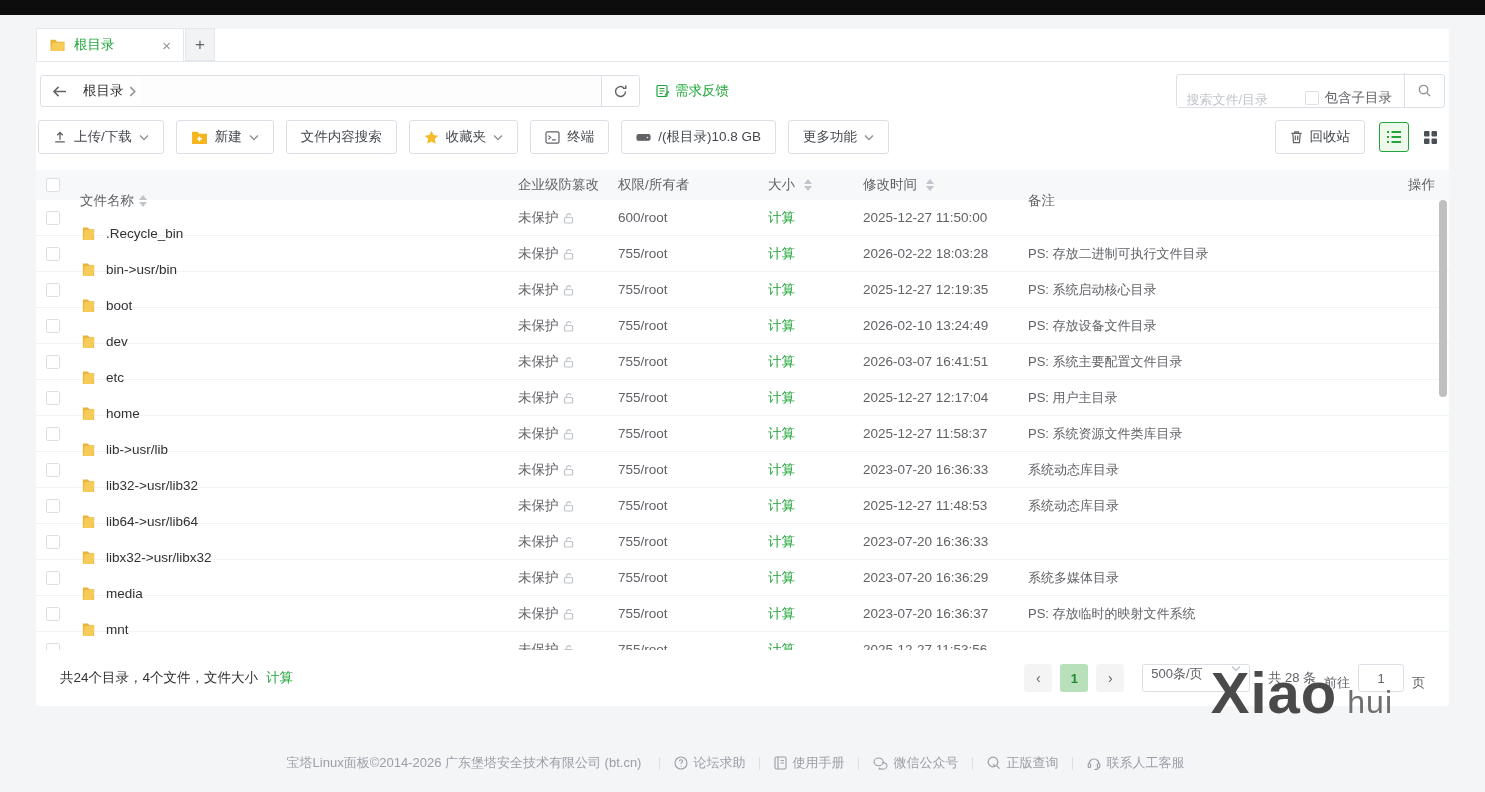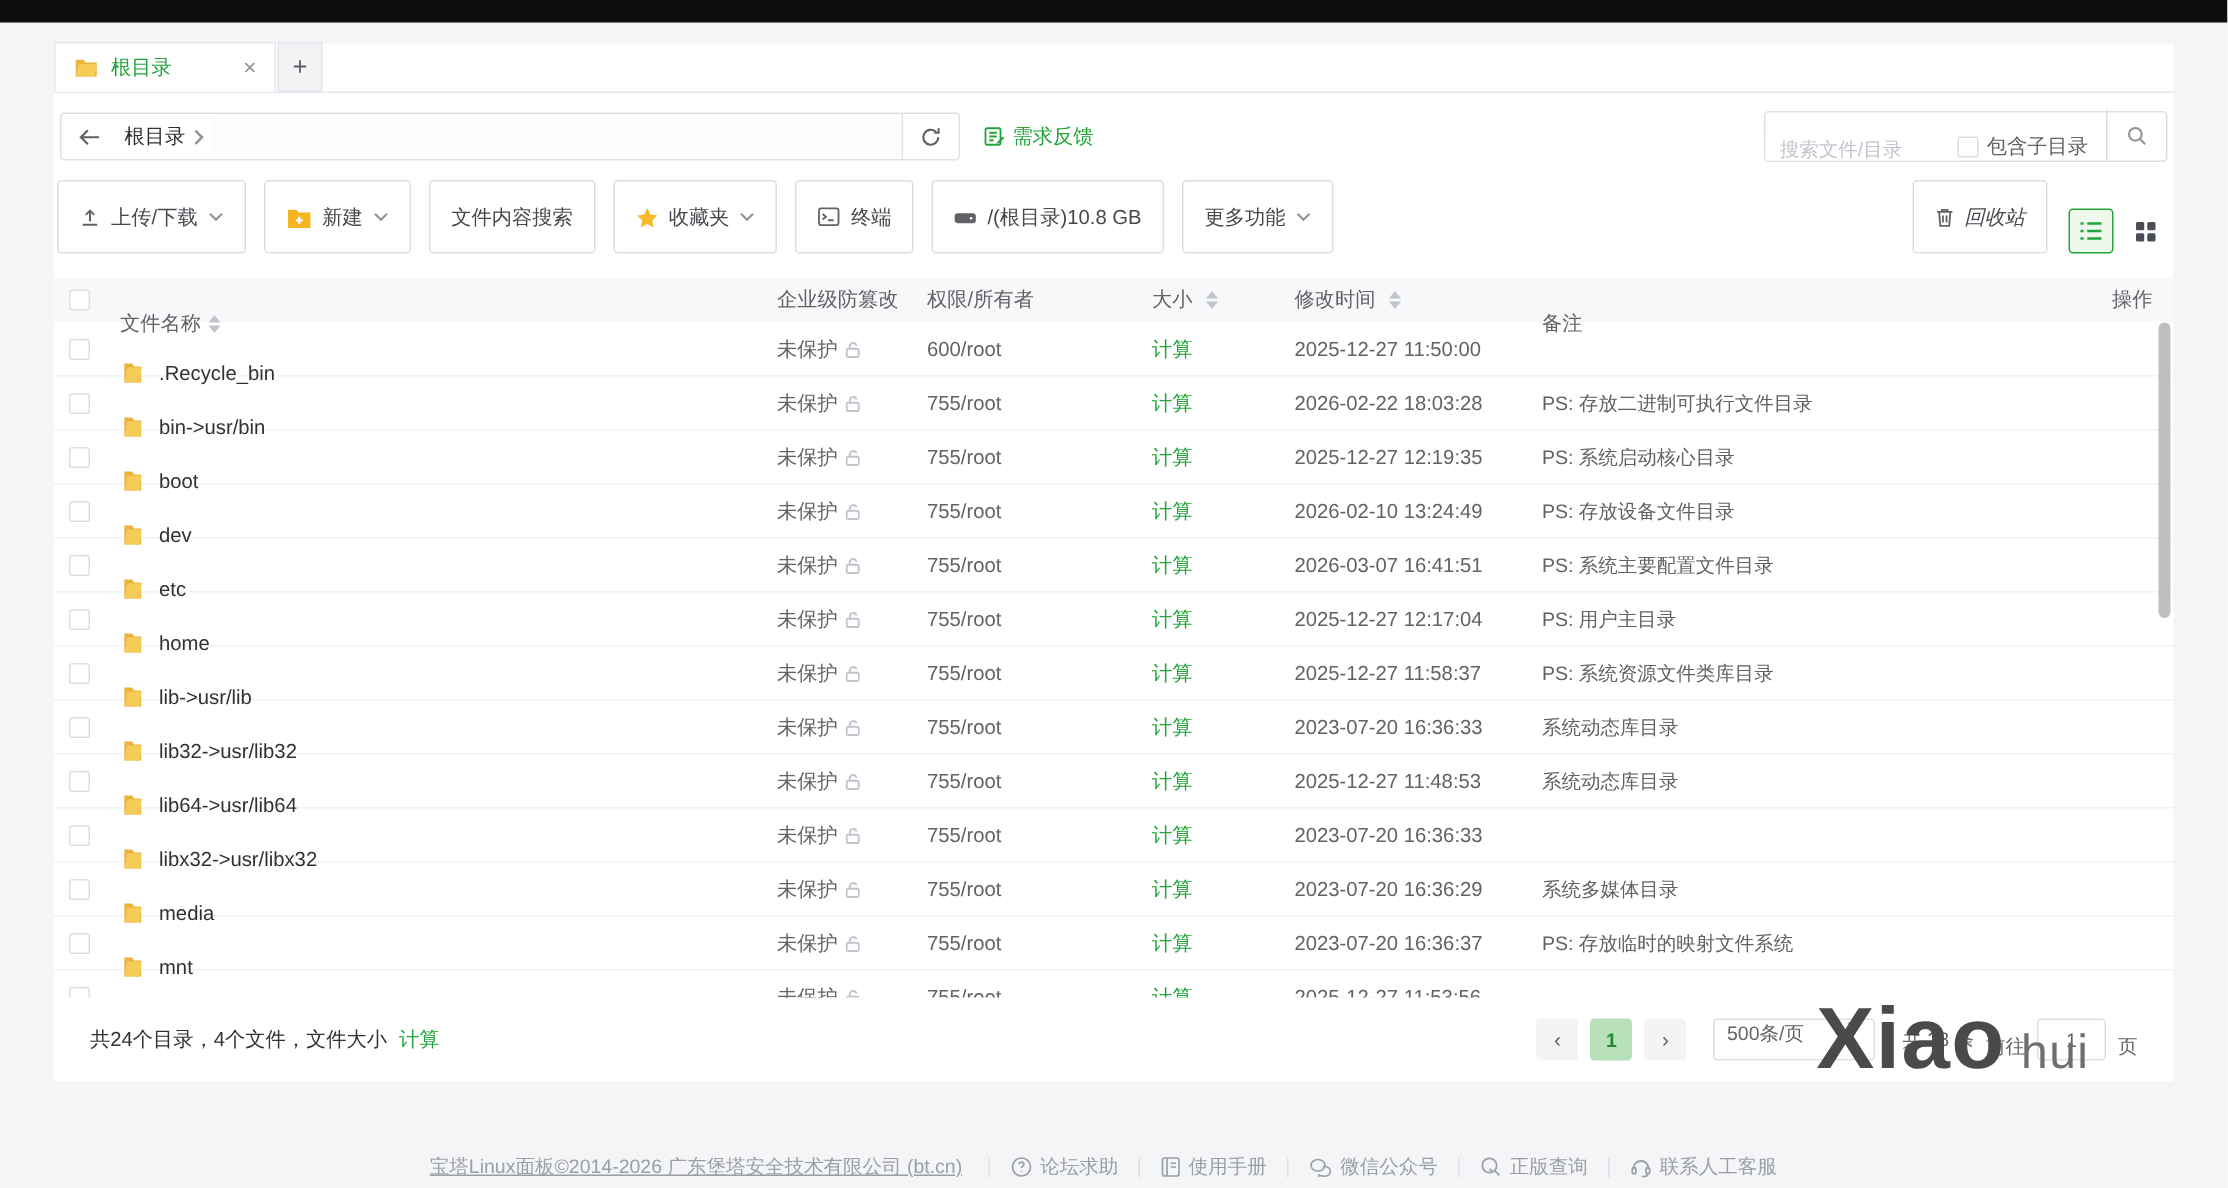--- a/index.html
+++ b/index.html
@@ -30,24 +30,24 @@
   .feedback { display:flex; align-items:center; gap:5px; color:#21a53a; font-size:13.5px; margin-left:16px; cursor:pointer; }
   .nav-right { margin-left:auto; display:flex; align-items:center; }
   .search-wrap { display:flex; align-items:flex-end; height:34px; border:1px solid #dcdfe6; border-radius:3px; background:#fff; }
   .search-input { border:none; outline:none; width:128px; font-size:13px; padding:0 10px; color:#303133; }
   .search-input::placeholder { color:#c0c4cc; }
   .inc-sub { display:flex; align-items:center; gap:6px; font-size:13.5px; color:#606266; padding-right:12px; cursor:pointer; white-space:nowrap; }
   .search-btn { width:40px; height:34px; border-left:1px solid #dcdfe6; display:flex; align-items:center; justify-content:center; color:#909399; cursor:pointer; }
 
   
   .toolbarrow { display:flex; align-items:center; margin:0 4px 16px 2px; }
-  .tbtn { display:flex; align-items:center; gap:7px; height:49px; padding:0 14px; border:1px solid #dcdfe6;
+  .tbtn { display:flex; align-items:center; gap:7px; height:34px; padding:0 14px; border:1px solid #dcdfe6;
     border-radius:3px; background:#fff; font-size:13.5px; color:#45494e; margin-right:12px; cursor:pointer; white-space:nowrap; }
   .tbtn .chev { color:#909399; display:flex; }
-  .toolbar-right { margin-left:auto; display:flex; align-items:flex-end; gap:10px; margin-right:0;font-style:italic; }
+  .toolbar-right { margin-left:auto; display:flex; align-items:center; gap:10px; margin-right:0; }
   .view-toggle { display:flex; gap:6px; }
   .vbtn { width:30px; height:30px; border-radius:3px; display:flex; align-items:center; justify-content:center; cursor:pointer; }
   .vbtn.active { border:1px solid #21a53a; background:#eef9ec; }
   .vbtn.inactive { border:1px solid transparent; }
 
   
   .thead { display:flex; align-items:center; height:30px; background:#f7f8fa; font-size:13.5px; color:#606266; padding-left:10px; }
   .trow { display:flex; align-items:center; height:36px; border-bottom:1px solid #f0f2f5; padding-left:10px; font-size:13.5px; }
   .c-check { width:34px; display:flex; align-items:center; }
   .cb { width:14px; height:14px; border:1px solid #dcdfe6; border-radius:2px; background:#fff; display:inline-block; cursor:pointer; }
@@ -79,21 +79,21 @@
   .goto-input { width:46px; height:28px; border:1px solid #dcdfe6; border-radius:3px; text-align:center; font-size:13px; outline:none; color:#606266; }
 
   
   .watermark { position:absolute; right:92px; top:630px; font-size:58px; letter-spacing:1px; pointer-events:none; z-index:5; }
   .wm-1 { font-weight:700; color:#4a4a4a; }
   .wm-2 { font-weight:400; color:#6e6e6e; margin-left:10px; font-size:32px; }
 
   
   .pagefooter { display:flex; align-items:center; justify-content:center; gap:0; margin-top:48px; font-size:13px; color:#9a9ea6; }
   .pf-item { display:flex; align-items:center; gap:5px; padding:0 14px; cursor:pointer; }
-  .pf-copy { padding-right:18px; cursor:default;text-decoration:underline; }
+  .pf-copy { padding-right:18px; cursor:default; }
   .pf-sep { width:1px; height:13px; background:#dcdfe6; }
   svg { display:block; }
 </style>
 </head>
 <body>
 
 <div class="topbar"></div>
 
 <div class="page">
   <div class="card">

